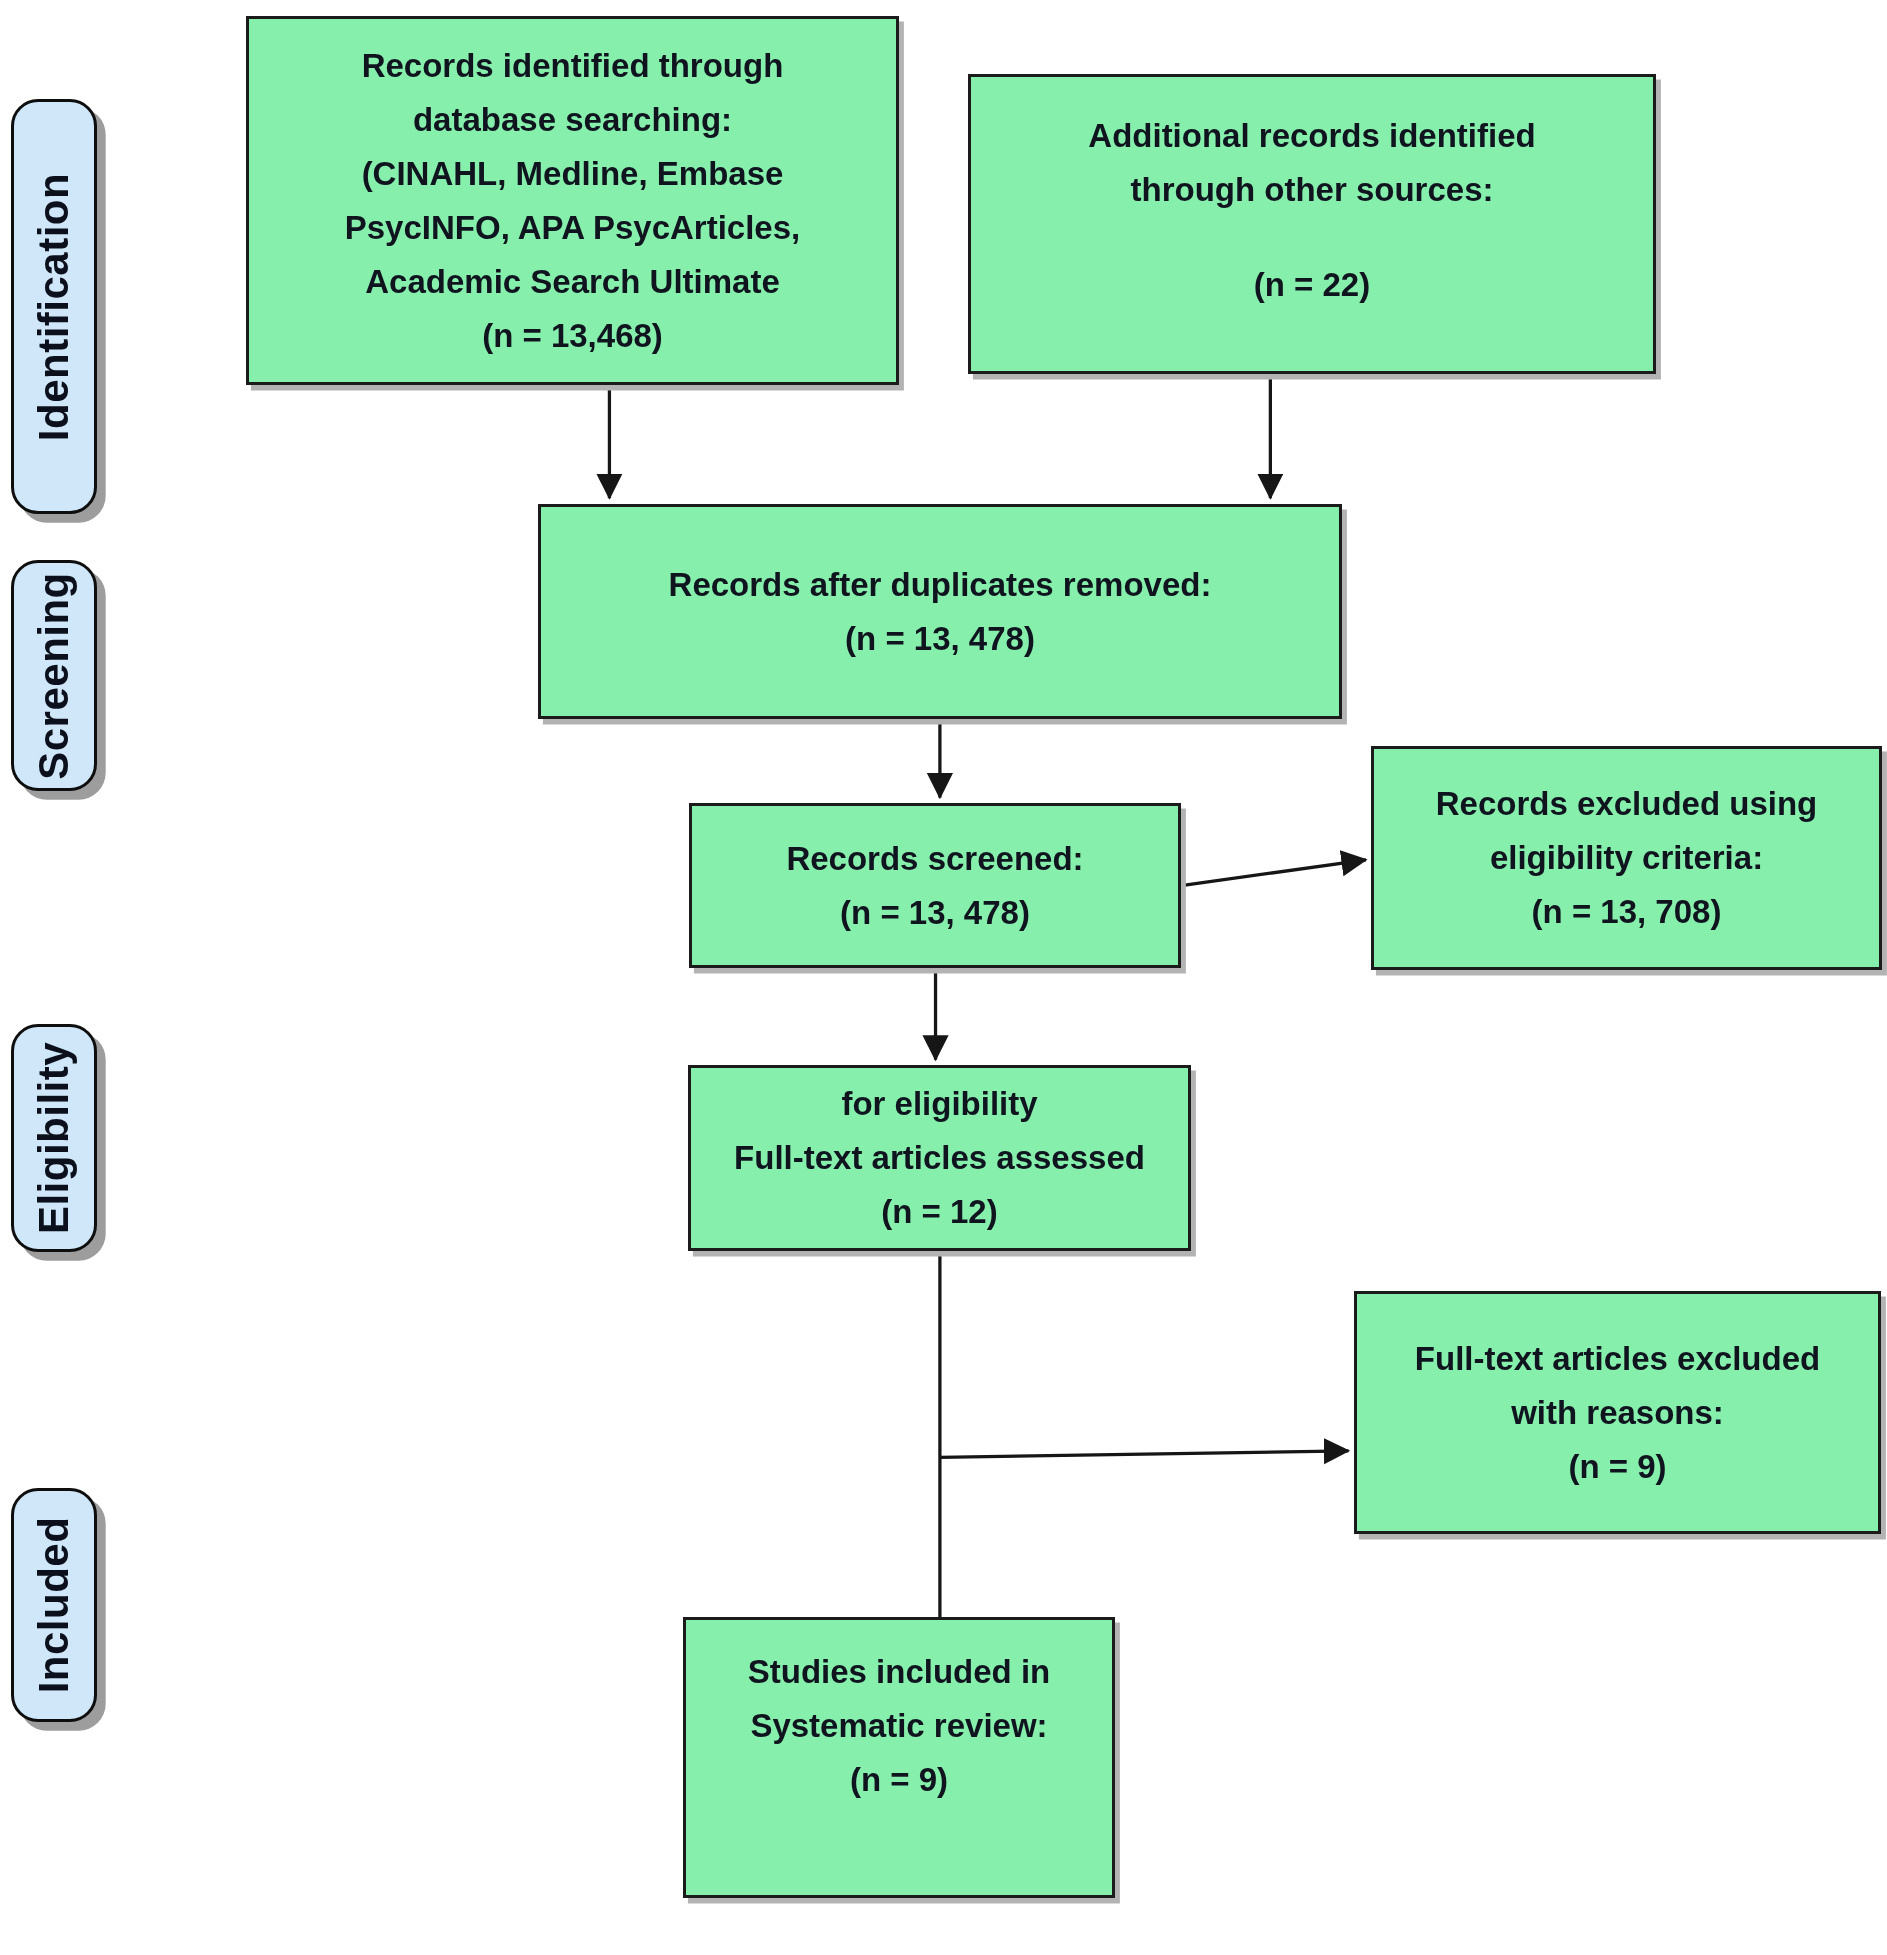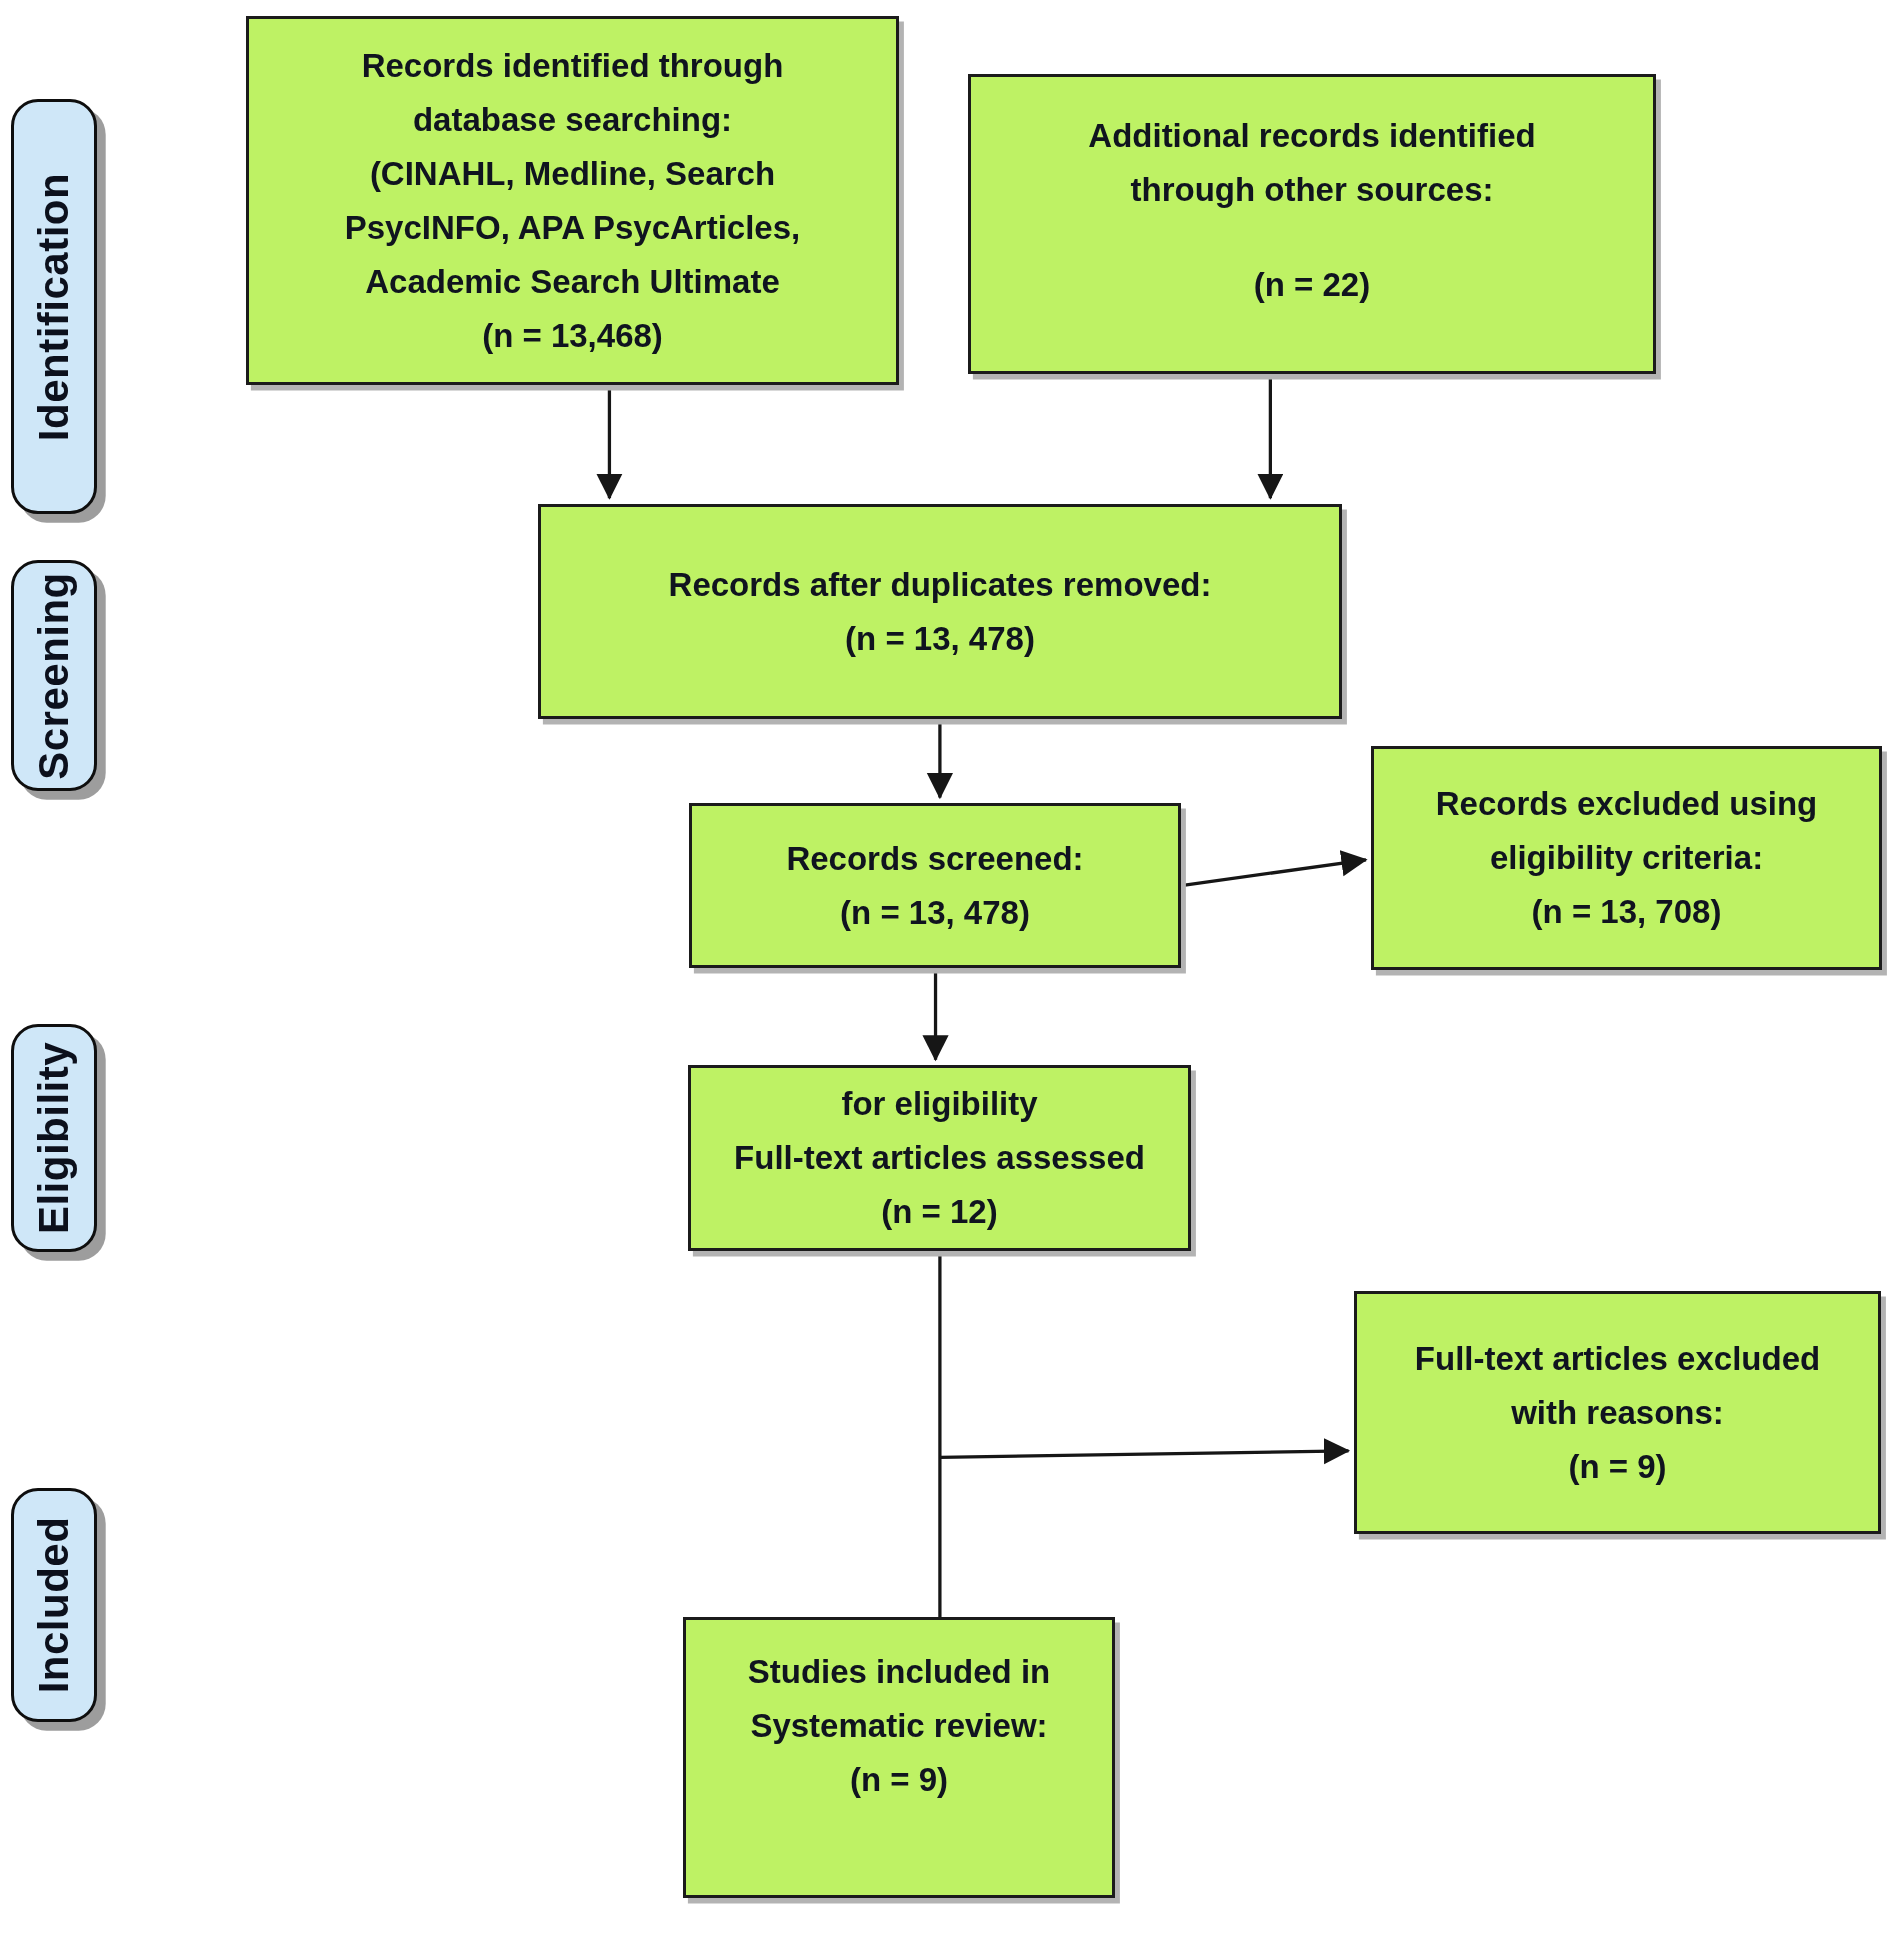--- a/index.html
+++ b/index.html
@@ -42,21 +42,21 @@
     color: #0c101c;
   }
   .stage-identification { top: 99px;  height: 415px; }
   .stage-screening      { top: 560px; height: 231px; }
   .stage-eligibility    { top: 1024px; height: 228px; }
   .stage-included       { top: 1488px; height: 234px; }
 
   
   .fbox {
     position: absolute;
-    background: #bef264;
+    background: #86efac;
     border: 3.3px solid #1b1b1b;
     box-shadow: 4.9px 5.5px 0 #b3b3b3;
     box-sizing: border-box;
     display: flex;
     flex-direction: column;
     align-items: center;
     justify-content: center;
     text-align: center;
     font-size: 33px;
     font-weight: bold;
@@ -110,21 +110,21 @@
   <div class="stage stage-eligibility">
     <span>Eligibility</span>
   </div>
   <div class="stage stage-included">
     <span>Included</span>
   </div>
 
   <div class="fbox box-identified">
     <div class="line">Records identified through</div>
     <div class="line">database searching:</div>
-    <div class="line">(CINAHL, Medline, Search</div>
+    <div class="line">(CINAHL, Medline, Embase</div>
     <div class="line">PsycINFO, APA PsycArticles,</div>
     <div class="line">Academic Search Ultimate</div>
     <div class="line">(n = 13,468)</div>
   </div>
 
   <div class="fbox box-additional">
     <div class="line">Additional records identified</div>
     <div class="line">through other sources:</div>
     <div class="spacer"></div>
     <div class="line">(n = 22)</div>

